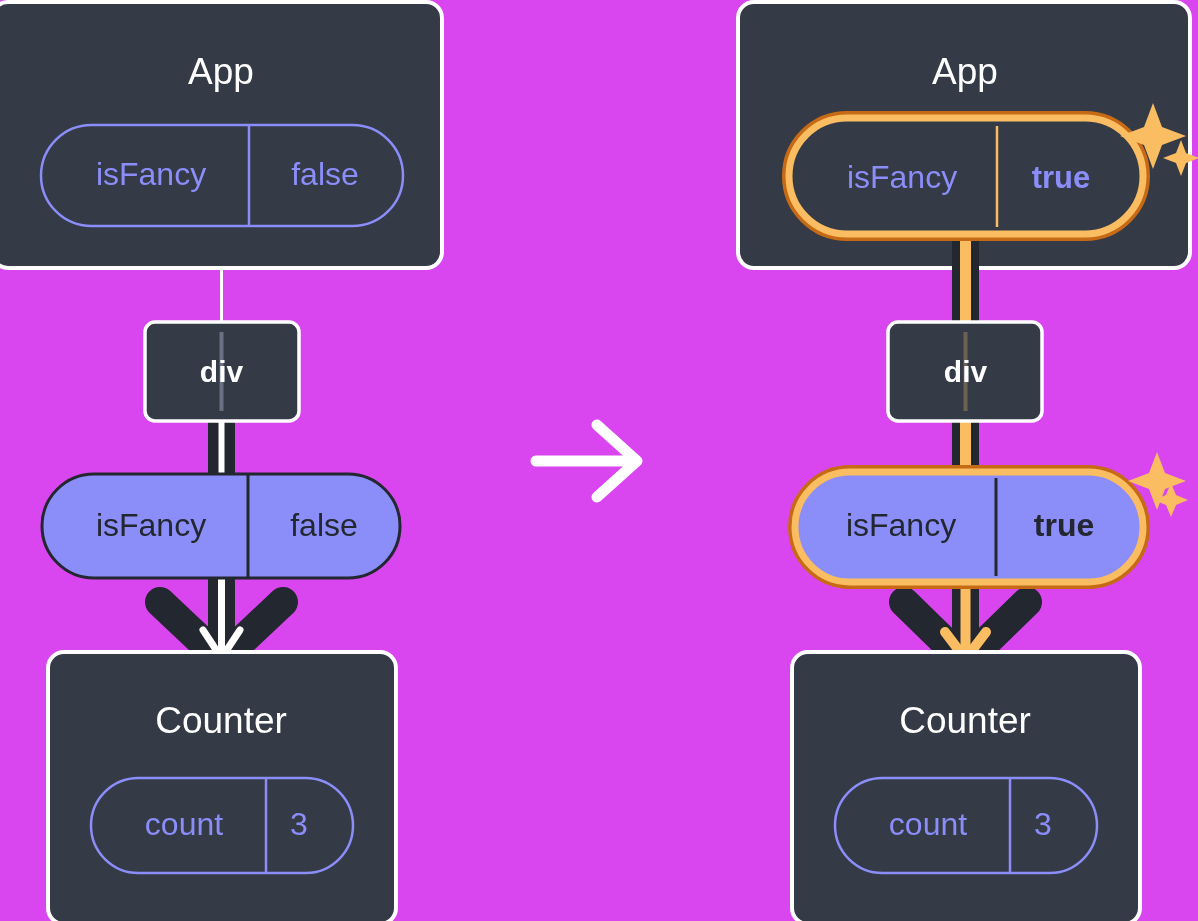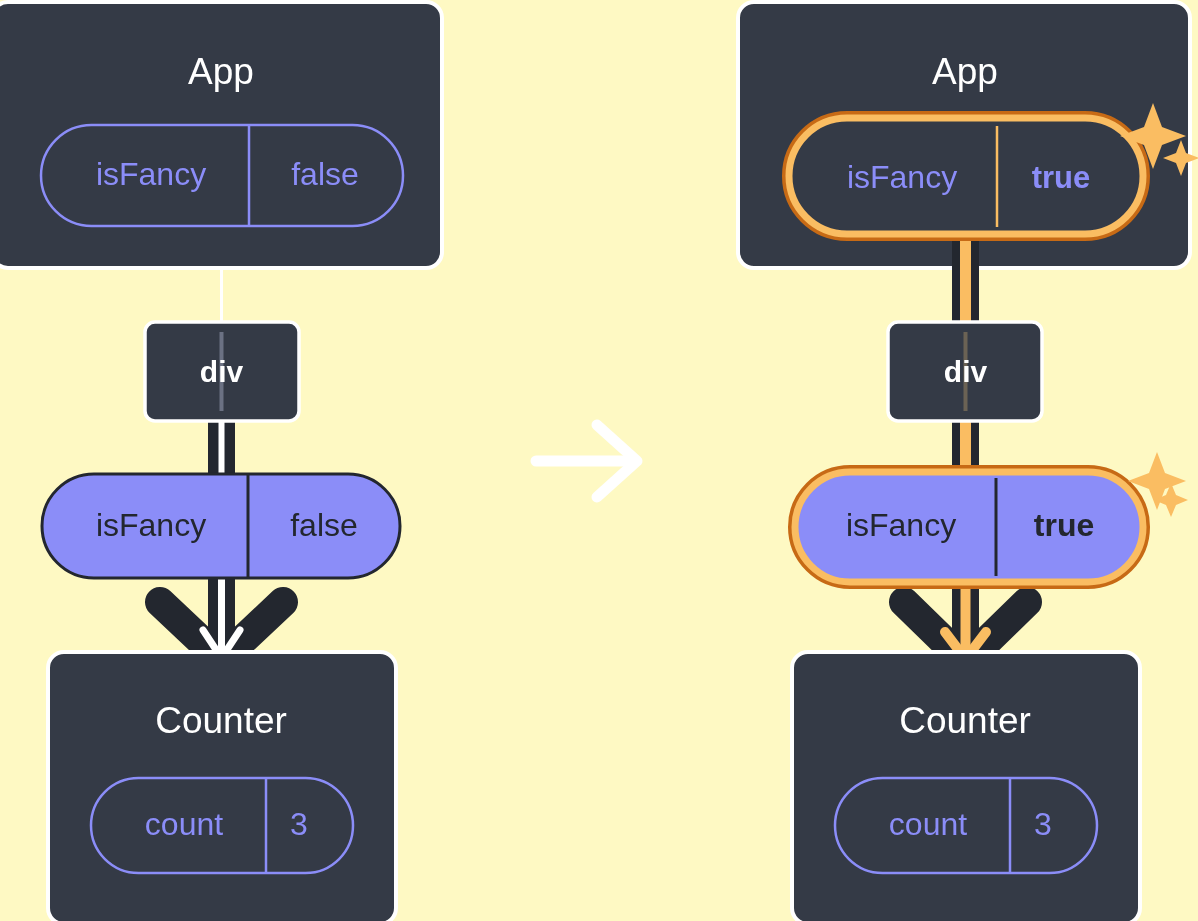--- a/index.html
+++ b/index.html
@@ -10,21 +10,21 @@
   body {
     width: 1198px;
     height: 921px;
     overflow: hidden;
     font-family: "Liberation Sans", sans-serif;
   }
   #stage {
     position: relative;
     width: 1198px;
     height: 921px;
-    background: #fef9c3;
+    background: #d946ef;
   }
   svg.diagram {
     position: absolute;
     left: 0;
     top: 0;
     width: 1198px;
     height: 921px;
     display: block;
   }
   

